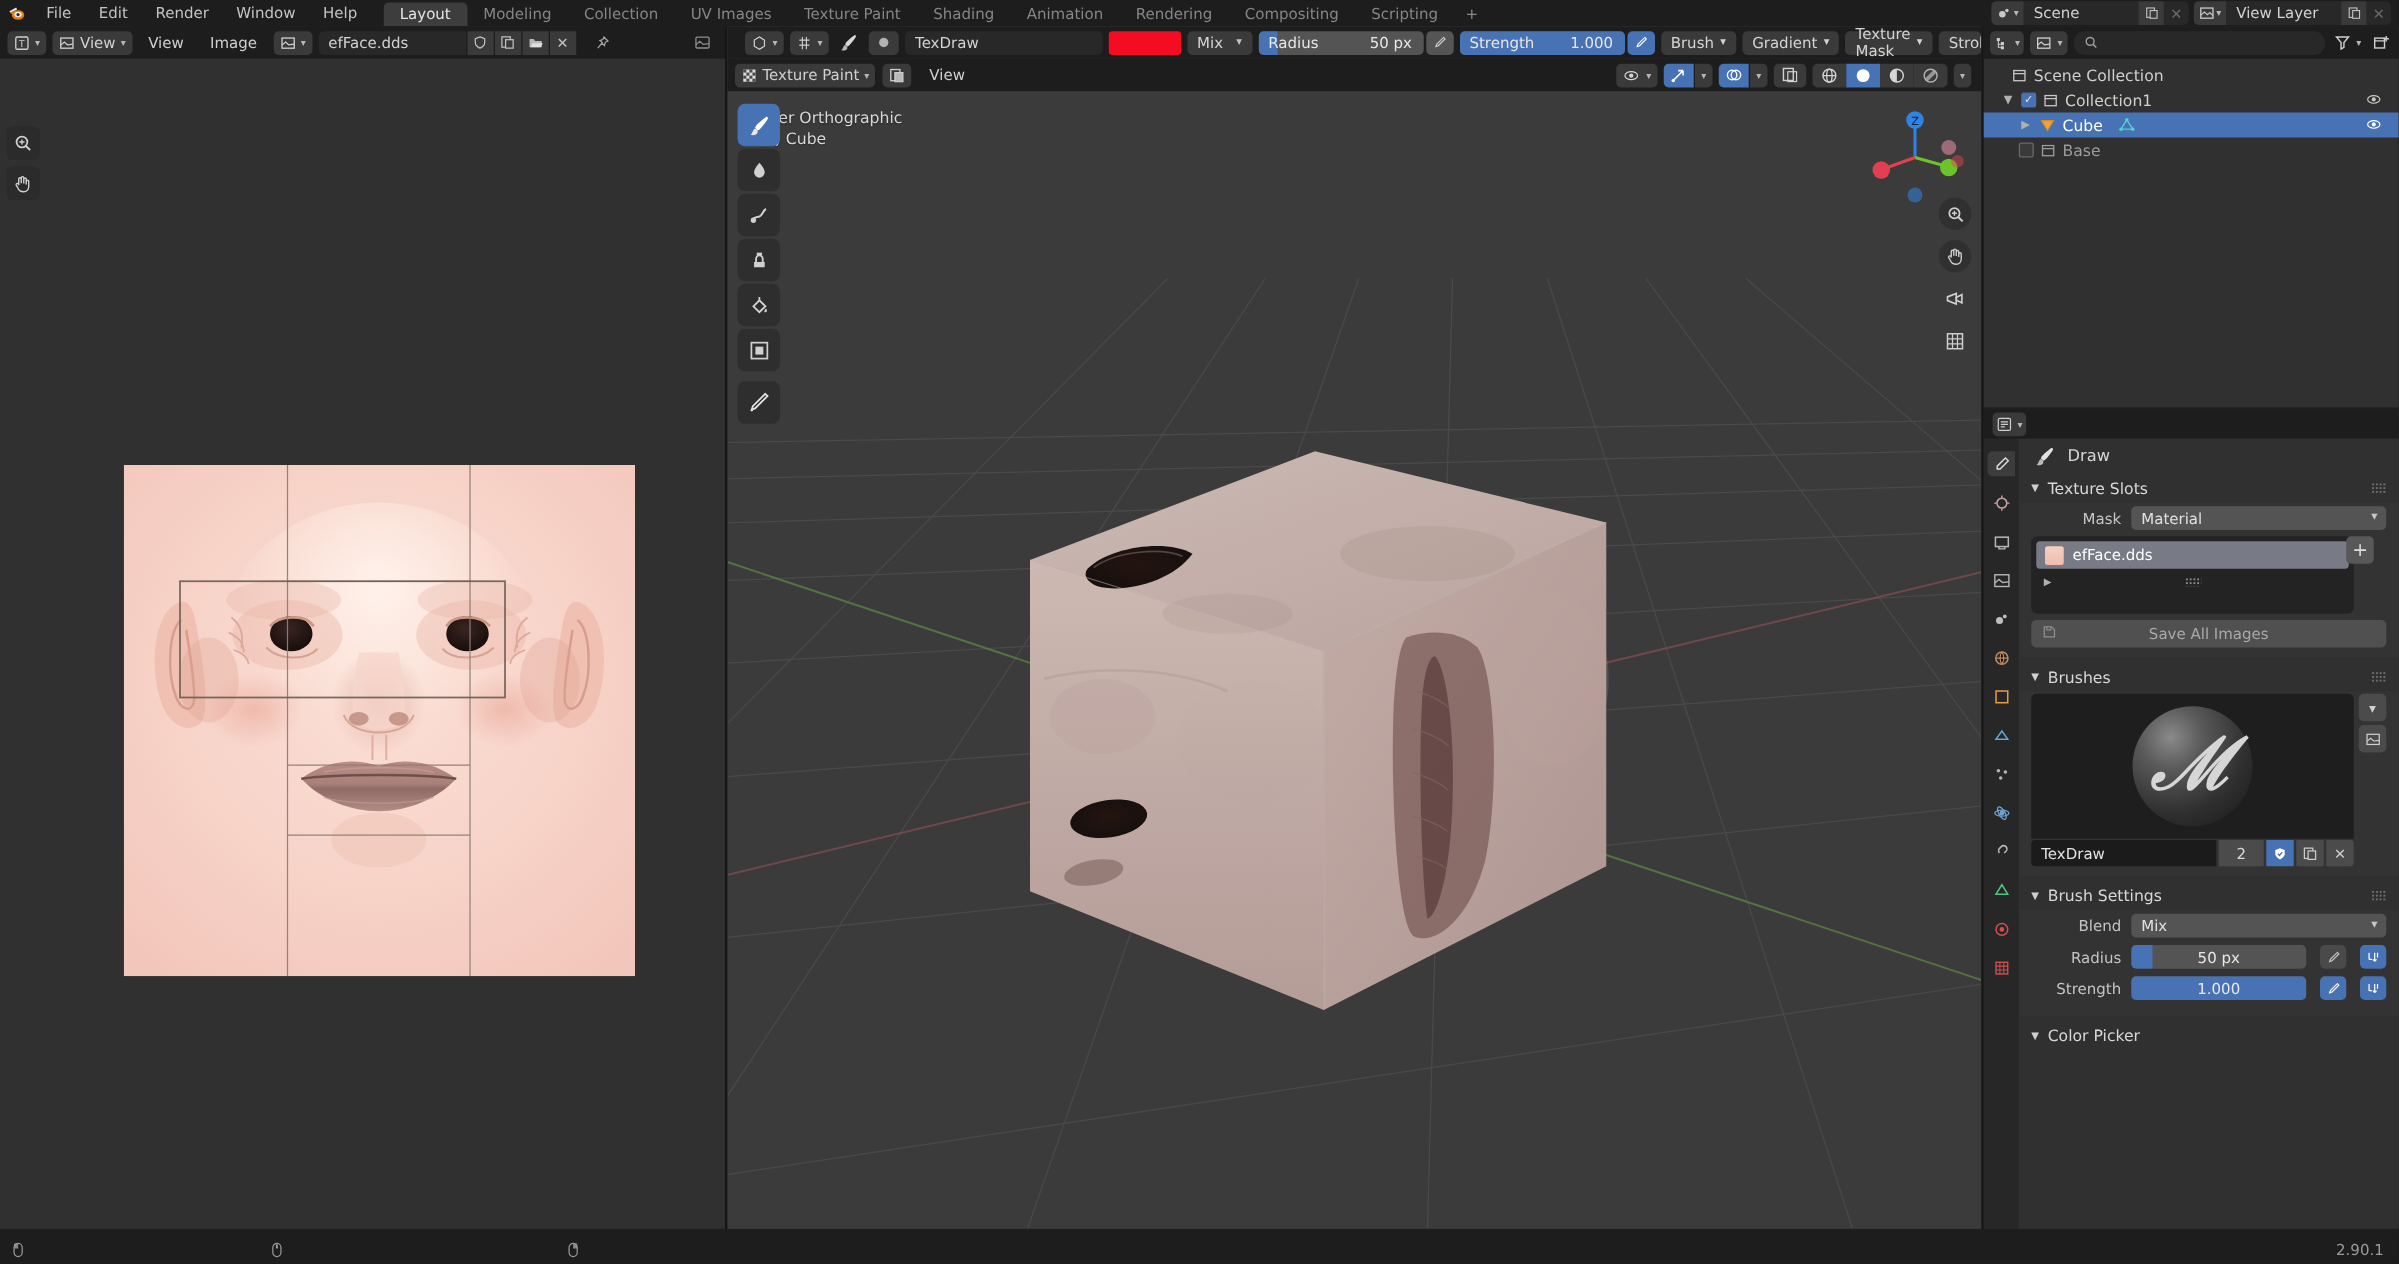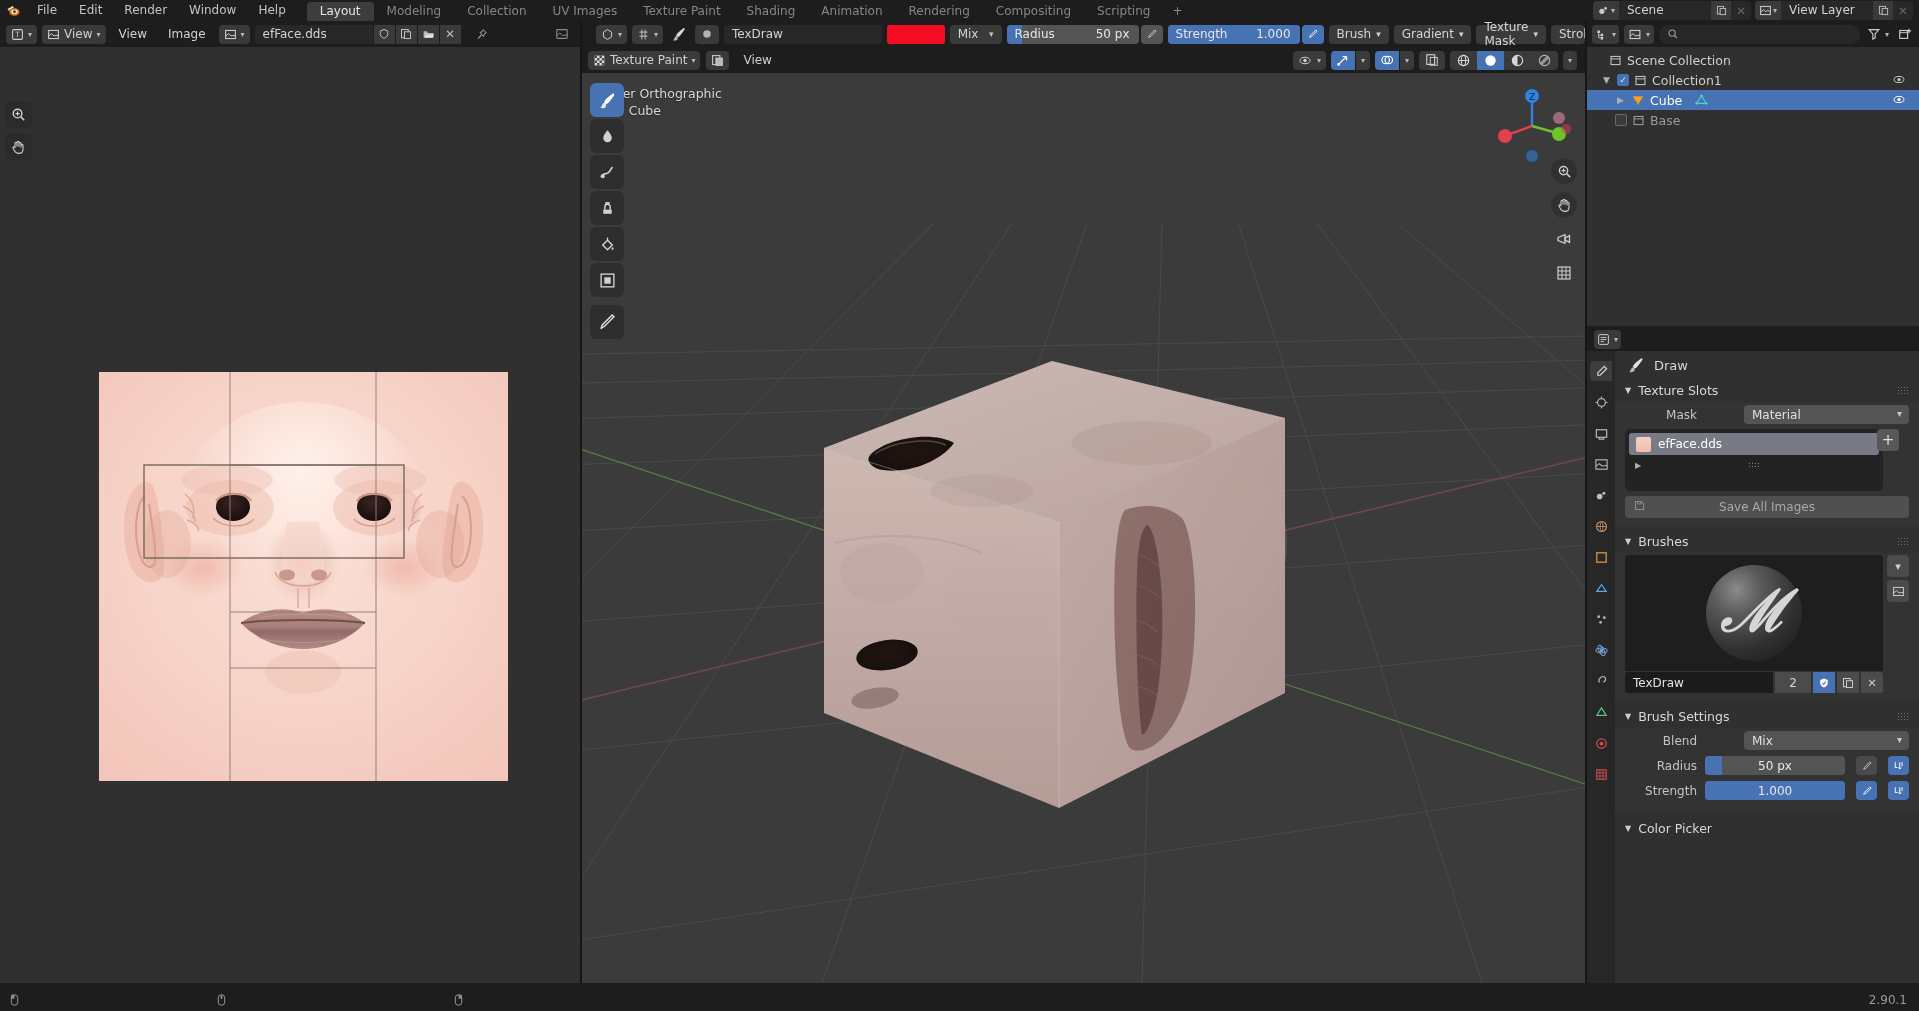--- a/index.html
+++ b/index.html
@@ -87,21 +87,21 @@
   .pr-body { position:absolute; left:28px; top:24px; width:304px; height:632px; background:#303030; overflow:hidden;}
   .breadcrumb { height:28px; display:flex; align-items:center; gap:9px; padding-left:12px; font-size:13px; color:#d6d6d6;}
   .panel-head { height:23px; display:flex; align-items:center; gap:7px; padding-left:10px; font-size:12.5px; color:#d8d8d8; position:relative;}
   .tri { font-size:8px; color:#cfcfcf;}
   .grip { position:absolute; right:10px; top:7px; width:12px; height:9px;
           background-image:radial-gradient(#777 0.6px, transparent 0.7px);
           background-size:3px 3px; opacity:.9;}
   .panel-body { padding:2px 10px 8px 10px; background:#333333;}
   .prow { display:flex; align-items:center; height:21px; margin-bottom:4px; gap:8px;}
   .prow .plabel { width:72px; text-align:right; font-size:12px; color:#c4c4c4;}
-  .pfield { flex:1; height:19px; background:#545454; border-radius:4px; display:flex; align-items:center; padding:0 8px; font-size:12px; color:#e0e0e0; position:relative;margin-left:39px;}
+  .pfield { flex:1; height:19px; background:#545454; border-radius:4px; display:flex; align-items:center; padding:0 8px; font-size:12px; color:#e0e0e0; position:relative;}
   .pfield .chev { position:absolute; right:7px; top:3px; color:#c7c7c7; font-size:10px;}
   .slotbox { background:#232323; border-radius:5px; padding:4px; height:62px; position:relative;}
   .slot-item { height:22px; background:#787b85; border-radius:3px; display:flex; align-items:center; gap:7px; padding:0 7px; color:#fff; font-size:12px;}
   .slot-thumb { width:15px; height:15px; border-radius:2px; background:linear-gradient(#f6cfc2,#efbdae);}
   .slot-foot { height:20px; display:flex; align-items:center; justify-content:center; position:relative; color:#b0b0b0;}
   .addbtn { position:absolute; right:10px; top:0; width:22px; height:22px; border-radius:4px; background:#585858; display:flex; align-items:center; justify-content:center; color:#dcdcdc; font-size:15px;}
   .wide-btn { height:22px; background:#505050; border-radius:4px; display:flex; align-items:center; justify-content:center; color:#a9a9a9; font-size:12px; position:relative; margin-top:5px;}
   .wide-btn .licon { position:absolute; left:8px; top:3px; color:#909090;}
   .brush-preview { height:116px; background:#1e1e1e; border-radius:4px 4px 0 0; display:flex; align-items:center; justify-content:center; position:relative;}
   .brush-ball { width:96px; height:96px; border-radius:50%;

